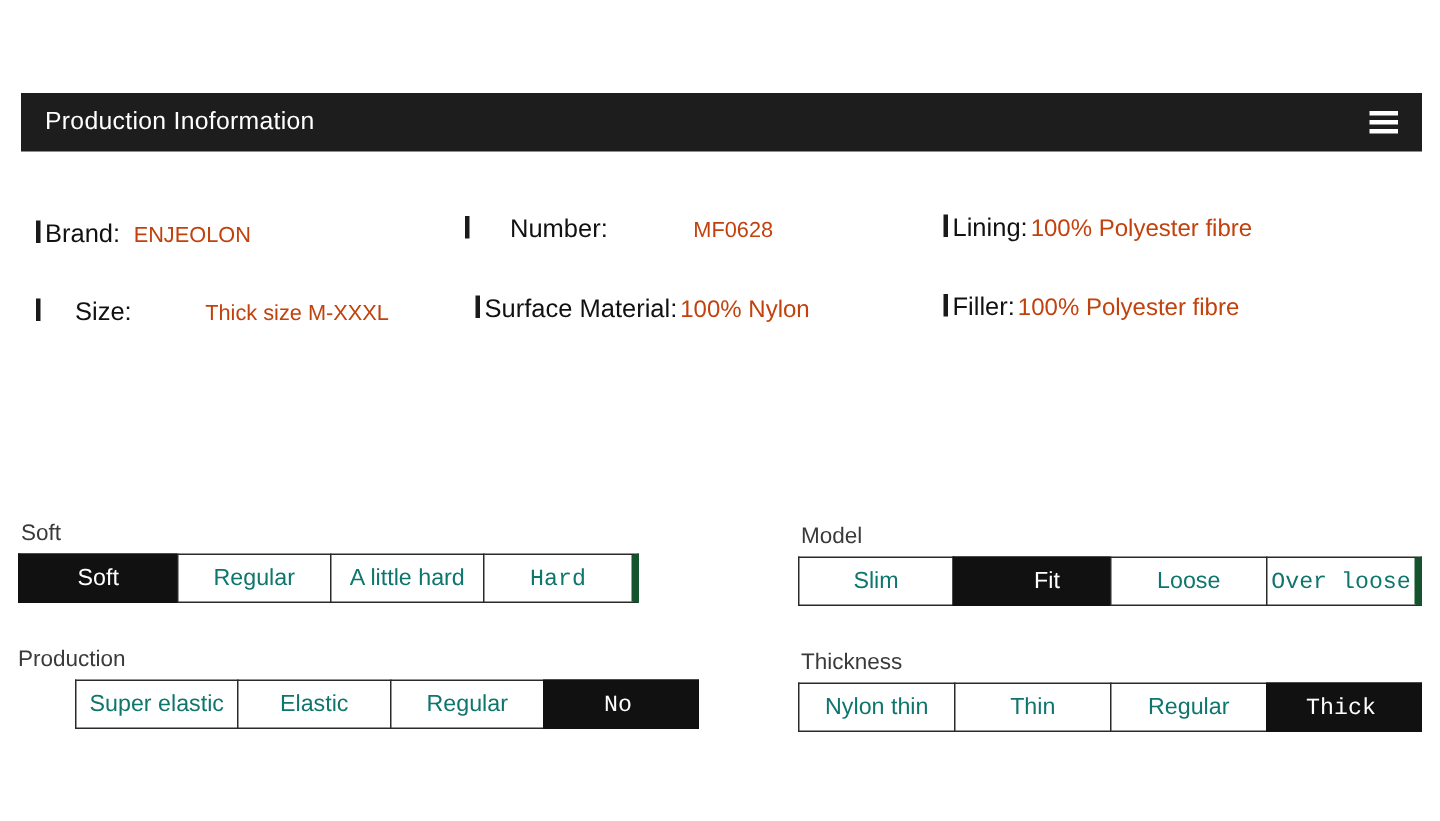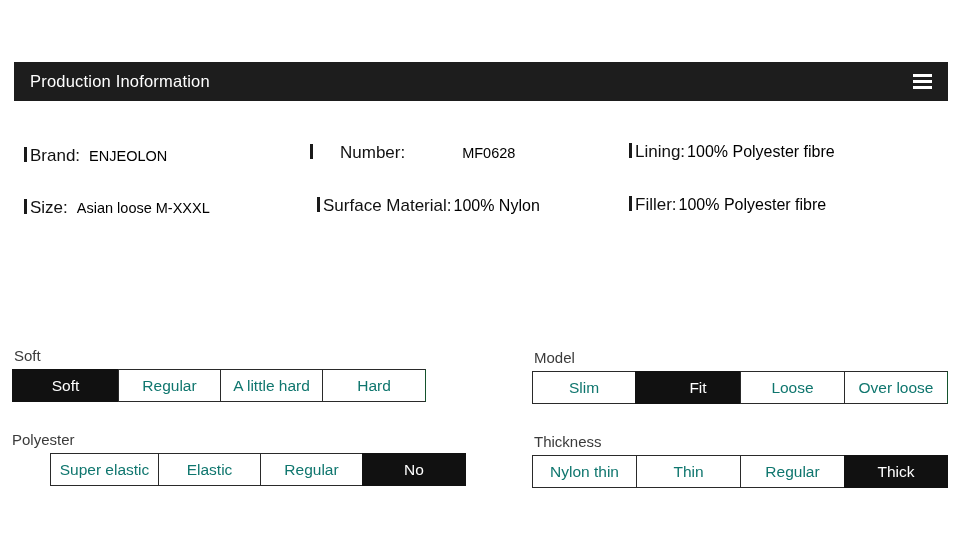--- a/index.html
+++ b/index.html
@@ -77,30 +77,30 @@
     top: 1px;
     flex: 0 0 auto;
   }
   .spec-key {
     font-size: 17px;
     color: #111111;
     font-weight: 400;
   }
   .spec-val {
     font-size: 14.5px;
-    color: #000000;
+    color: #c2410c;
     font-weight: 400;
   }
   .spec-val.big {
     font-size: 16px;
   }
 
   
   #spec-brand   { left: 24px;  top: 14px; }
-  #spec-size    { left: 24px;  top: 66px; }
+  #spec-size    { left: 24px;  top: 66px; gap: 20px; }
   #spec-number  { left: 310px; top: 11px; gap: 24px; }
   #spec-surface { left: 305px; top: 64px; padding-left: 12px; }
   #spec-lining  { left: 629px; top: 10px; }
   #spec-filler  { left: 629px; top: 63px; }
 
   .gap-lg { display: inline-block; width: 9px; }
   .gap-sm { display: inline-block; width: 2px; }
 
   
   .option-group {
@@ -125,21 +125,22 @@
     align-items: center;
     justify-content: center;
     font-size: 15.5px;
     color: #0f766e;
     background: #ffffff;
     overflow: hidden;
     white-space: nowrap;
     cursor: pointer;
   }
   .option-cell:last-child {
-    border-right: 1px solid #14532d;
+    border-right: 5px solid #14532d;
+    font-family: Liberation Mono, monospace;
   }
   .option-cell.selected {
     background: #111111;
     color: #ffffff;
     border-color: #111111;
   }
 
   
   #group-soft       { left: 12px;  top: 347px; }
   #group-elasticity { left: 10px;  top: 431px; }
@@ -164,21 +165,21 @@
     <span class="spec-bar"></span>
     <span class="spec-key">Brand:</span>
     <span class="gap-lg"></span>
     <span class="spec-val">ENJEOLON</span>
   </div>
 
   <div class="spec-item" id="spec-size">
     <span class="spec-bar"></span>
     <span class="spec-key">Size:</span>
     <span class="gap-lg"></span>
-    <span class="spec-val">Asian loose M-XXXL</span>
+    <span class="spec-val">Thick size M-XXXL</span>
   </div>
 
   <div class="spec-item" id="spec-number">
     <span class="spec-bar"></span>
     <span class="spec-key">Number:</span>
     <span class="gap-lg"></span>
     <span class="spec-val">MF0628</span>
   </div>
 
   <div class="spec-item" id="spec-surface">
@@ -208,21 +209,21 @@
   <div class="group-label">Soft</div>
   <div class="option-row">
     <div class="option-cell selected" style="width:106px;">Soft</div>
     <div class="option-cell" style="width:102px;">Regular</div>
     <div class="option-cell" style="width:102px;">A little hard</div>
     <div class="option-cell" style="width:104px;">Hard</div>
   </div>
 </div>
 
 <div class="option-group" id="group-elasticity">
-  <div class="group-label">Polyester</div>
+  <div class="group-label">Production</div>
   <div class="option-row">
     <div class="option-cell" style="width:108px;margin-left:40px;">Super elastic</div>
     <div class="option-cell" style="width:102px;">Elastic</div>
     <div class="option-cell" style="width:102px;">Regular</div>
     <div class="option-cell selected" style="width:104px;">No</div>
   </div>
 </div>
 
 <div class="option-group" id="group-model">
   <div class="group-label">Model</div>

